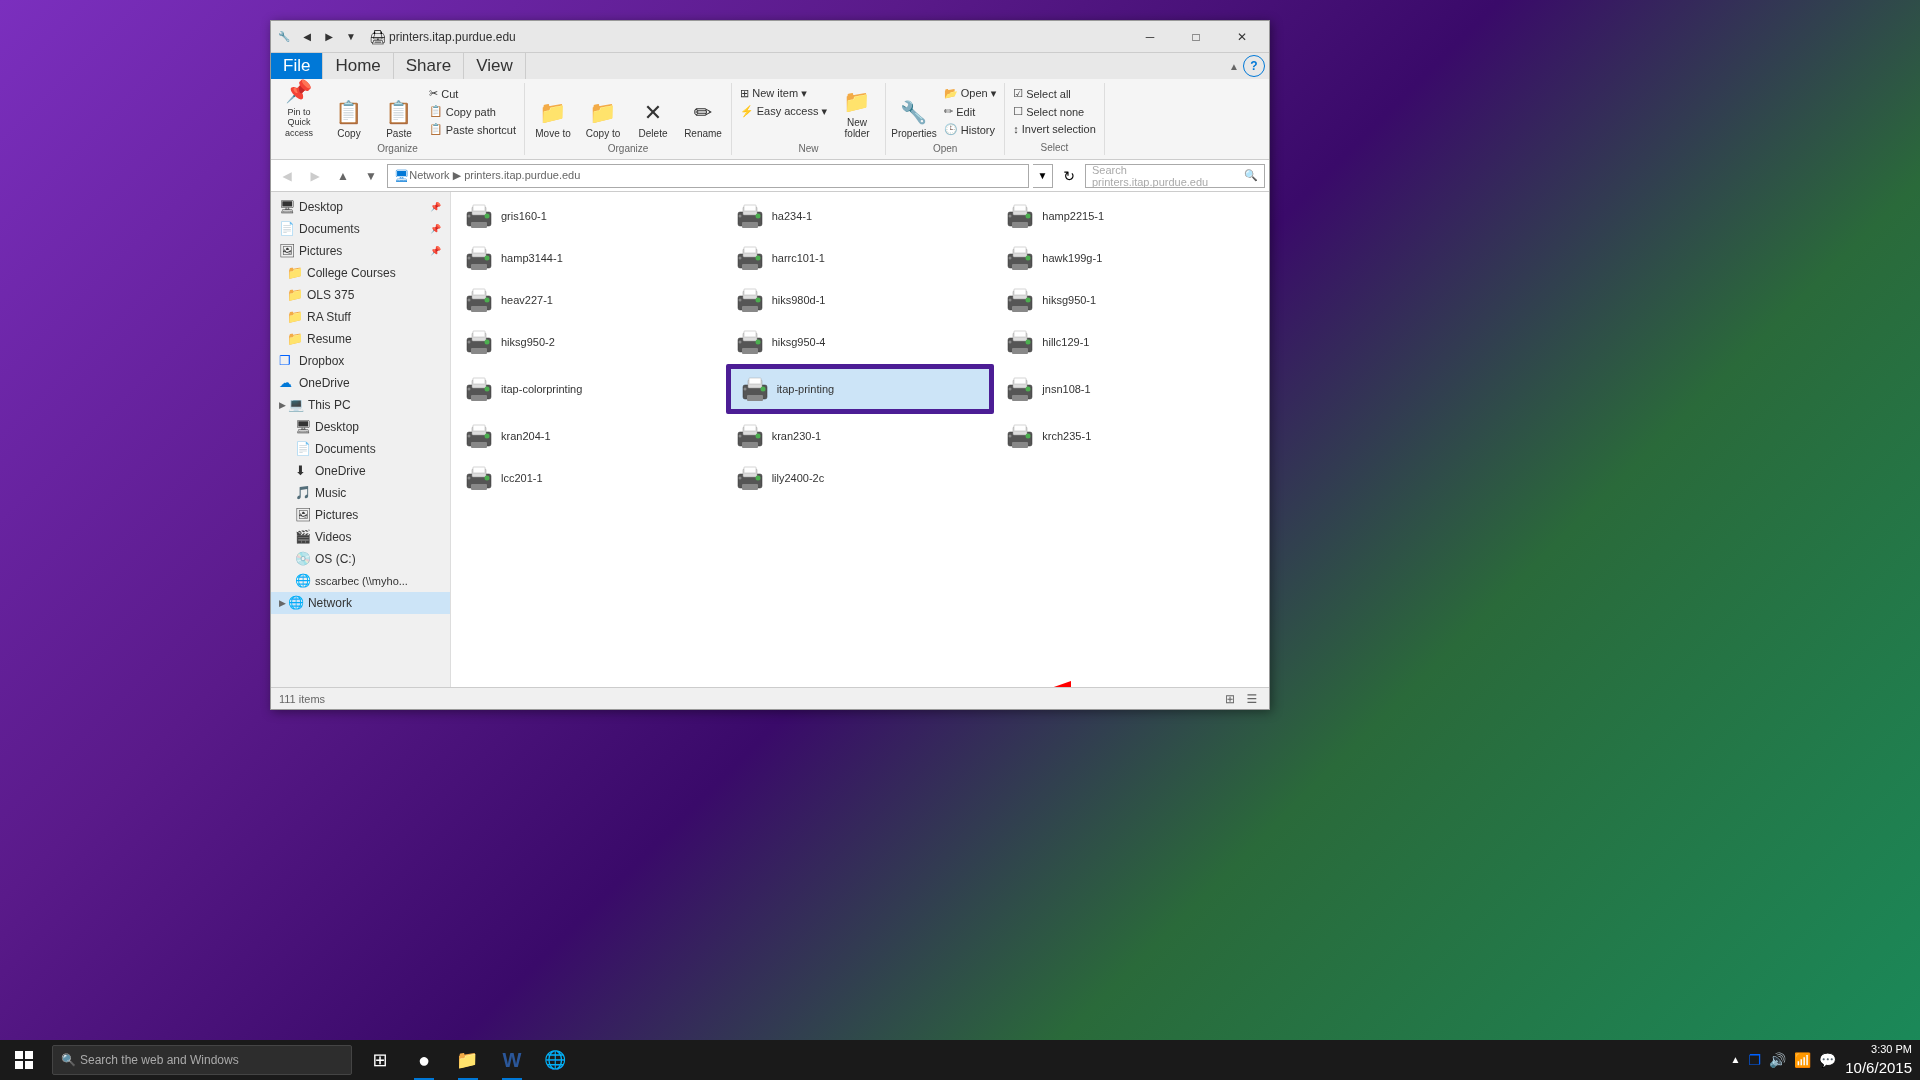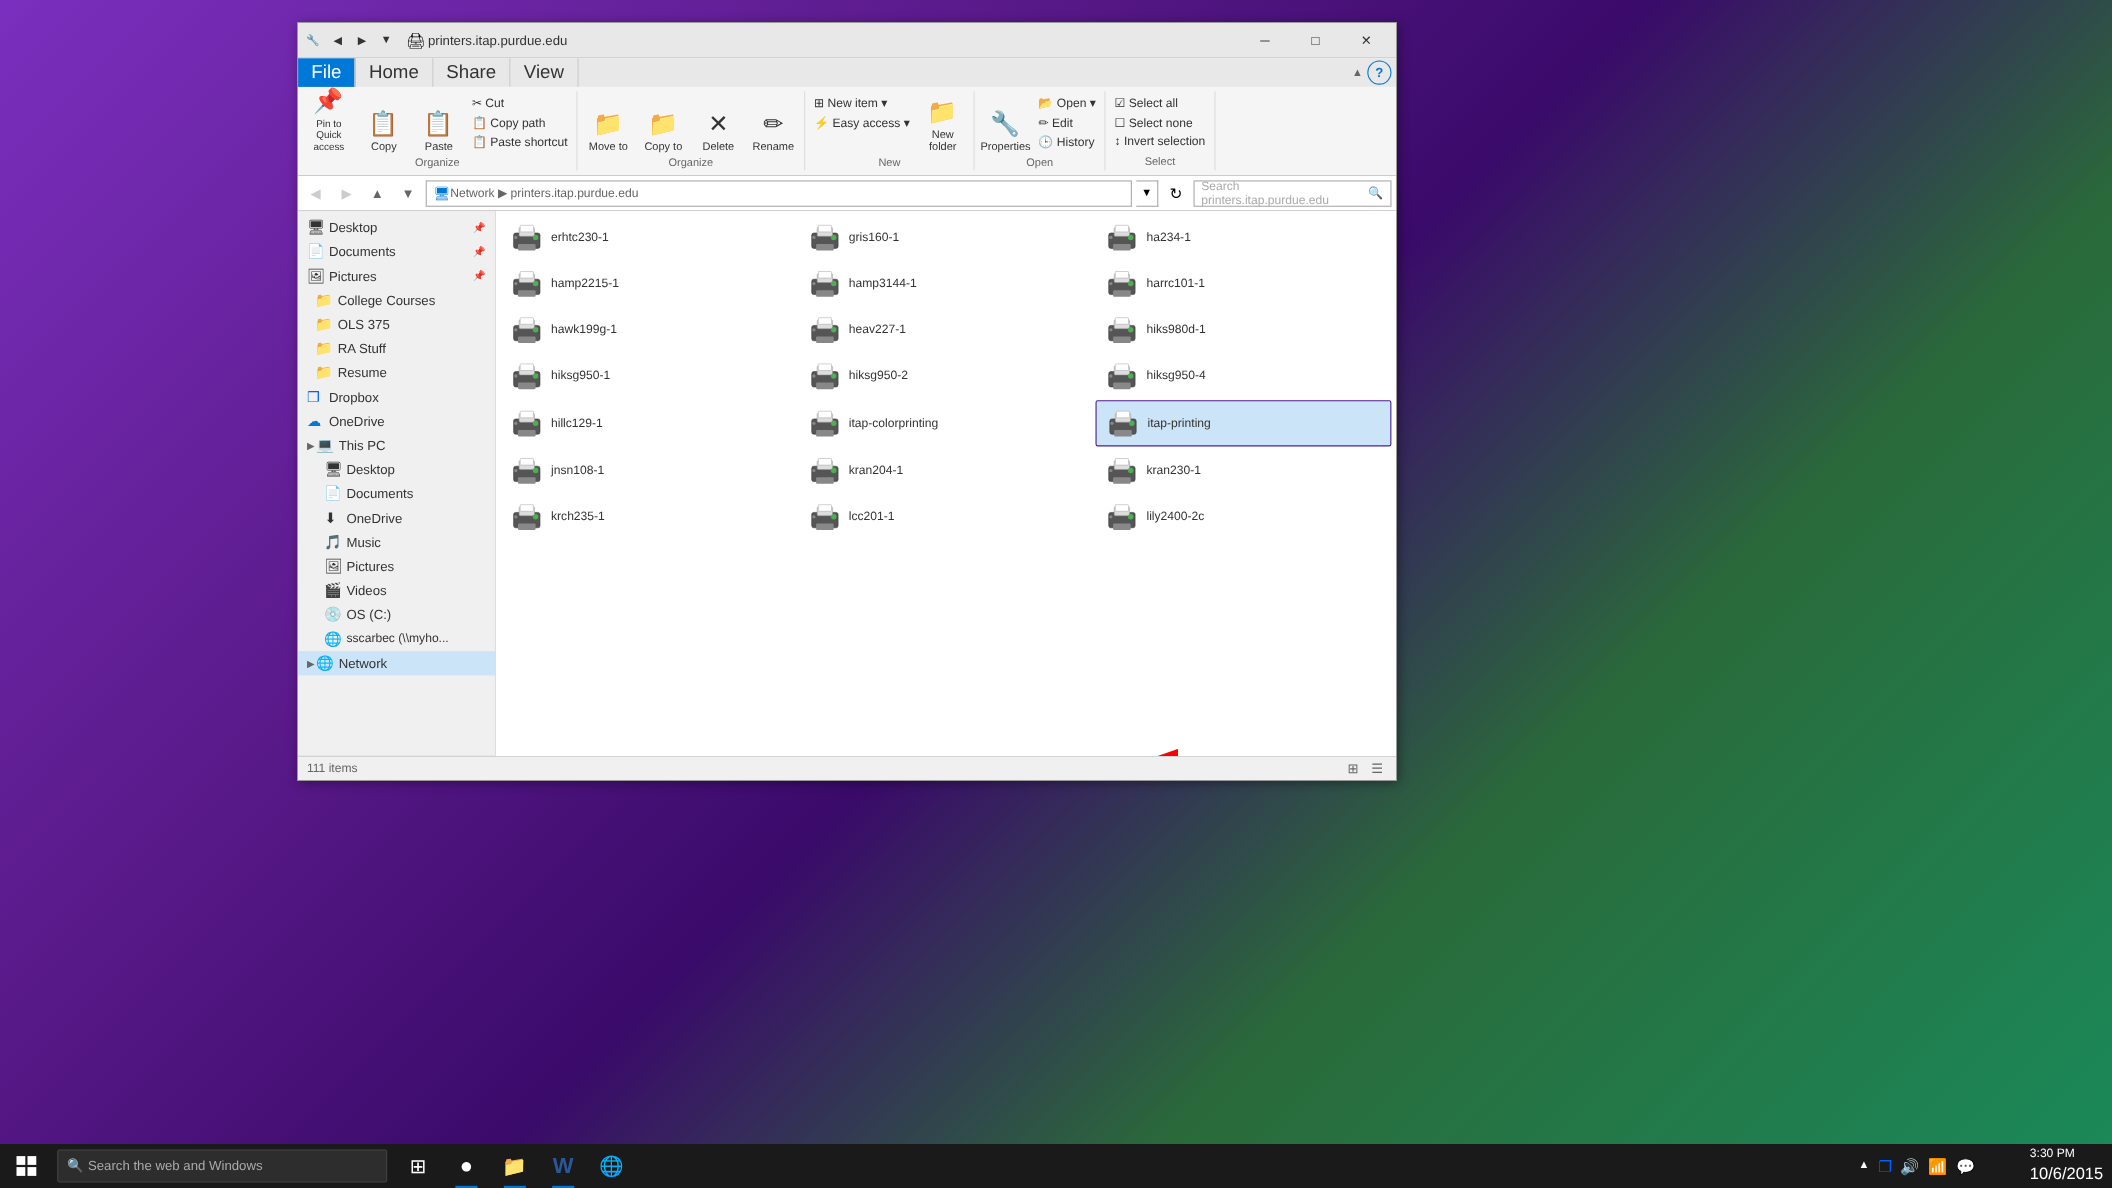--- a/index.html
+++ b/index.html
@@ -85,23 +85,22 @@
     .taskbar-tray {
       margin-left: auto;
       display: flex;
       align-items: center;
       padding-right: 8px;
       color: white;
       gap: 8px;
       font-size: 11px;
     }
     .taskbar-clock {
-      text-align: left;
+      text-align: right;
       line-height: 1.4;
-      margin-left: 41px;
     }
 
     
     .explorer-window {
       position: absolute;
       left: 270px;
       top: 20px;
       width: 1000px;
       height: 690px;
       background: #f0f0f0;
@@ -365,21 +364,21 @@
       gap: 2px;
     }
     .printer-item {
       display: flex;
       align-items: center;
       padding: 4px 8px;
       cursor: pointer;
       border-radius: 2px;
       gap: 6px;
     }
-    .printer-item.selected { background: #cce4f7; border: 1px solid #4c1d95; }
+    .printer-item.selected { background: #cce4f7; border: 5px solid #4c1d95; }
     .printer-icon {
       width: 32px;
       height: 32px;
       position: relative;
       flex-shrink: 0;
     }
     .printer-icon svg {
       width: 32px;
       height: 32px;
     }
@@ -672,37 +671,20 @@
       <div class="sidebar-item selected">
         <span style="font-size:9px; margin-right:2px; color:#666;">▶</span>
         <span class="sidebar-item-icon">🌐</span>
         <span class="sidebar-item-text">Network</span>
       </div>
     </div>
 
     <div class="content-area">
       <div class="content-grid" id="printer-grid">
 
-      <div class="printer-item">
-            <div class="printer-icon"><svg viewBox="0 0 32 32" width="32" height="32">
-
-    <rect x="4" y="12" width="24" height="14" rx="2" fill="#555" stroke="#333" stroke-width="0.5"></rect>
-
-    <rect x="8" y="22" width="16" height="6" rx="1" fill="#888"></rect>
-
-    <rect x="9" y="7" width="14" height="8" rx="1" fill="#ddd" stroke="#999" stroke-width="0.5"></rect>
-
-    <rect x="10" y="5" width="12" height="6" rx="0.5" fill="white" stroke="#aaa" stroke-width="0.5"></rect>
-
-    <circle cx="24" cy="16" r="2.5" fill="#4CAF50"></circle>
-
-    <circle cx="6" cy="16" r="1.5" fill="#888"></circle>
-  </svg></div>
-            <span class="printer-name">erhtc230-1</span>
-          </div>
           <div class="printer-item">
             <div class="printer-icon"><svg viewBox="0 0 32 32" width="32" height="32">
 
     <rect x="4" y="12" width="24" height="14" rx="2" fill="#555" stroke="#333" stroke-width="0.5"></rect>
 
     <rect x="8" y="22" width="16" height="6" rx="1" fill="#888"></rect>
 
     <rect x="9" y="7" width="14" height="8" rx="1" fill="#ddd" stroke="#999" stroke-width="0.5"></rect>
 
     <rect x="10" y="5" width="12" height="6" rx="0.5" fill="white" stroke="#aaa" stroke-width="0.5"></rect>

